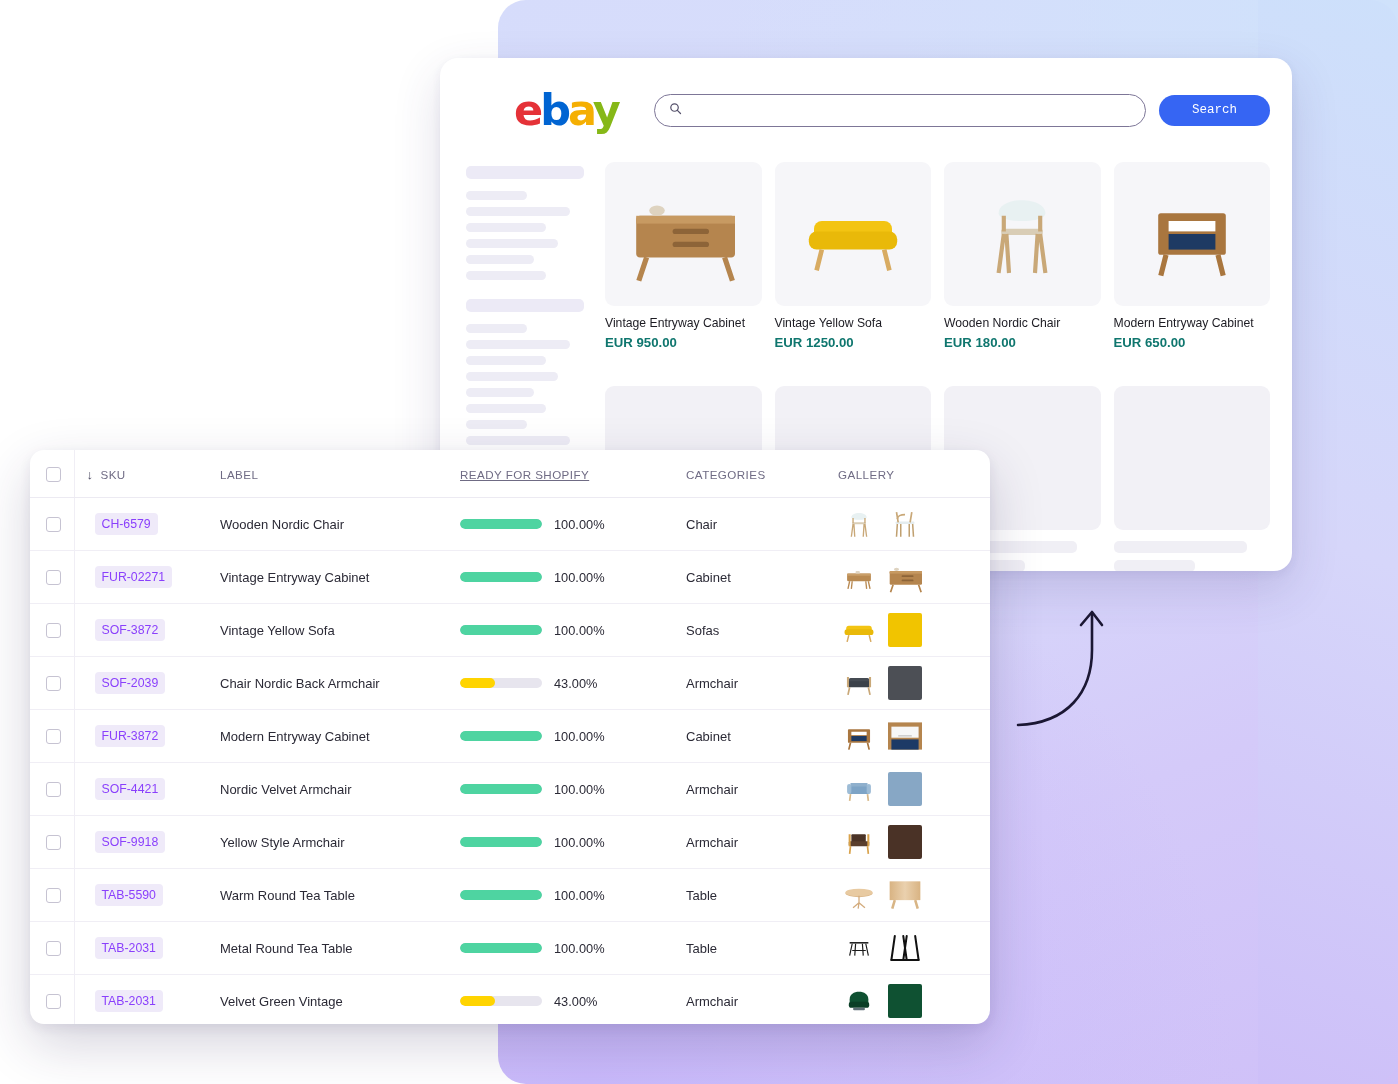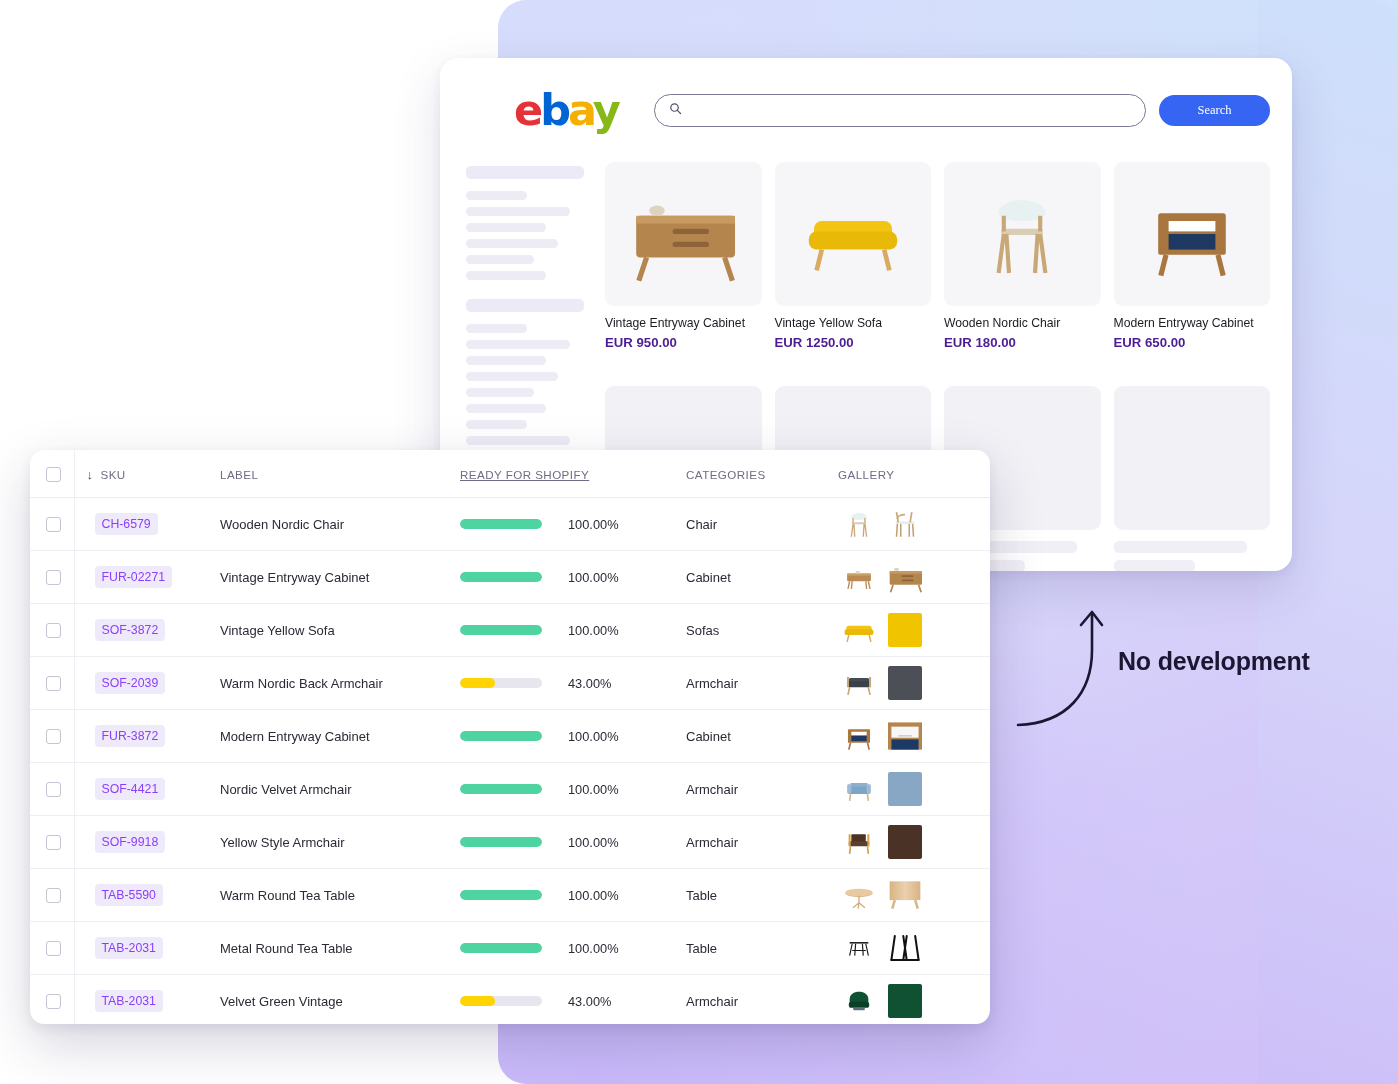--- a/index.html
+++ b/index.html
@@ -56,21 +56,21 @@
   }
   .search-box svg { flex: 0 0 auto; }
   .search-box input {
     border: 0; outline: 0; flex: 1; height: 100%;
     font-family: "Liberation Sans", sans-serif; font-size: 13px; color: #32303e;
     background: transparent;
   }
   .search-btn {
     width: 111px; height: 31px; border: 0; border-radius: 16px;
     background: #3665f3; color: #fff;
-    font-family: Liberation Serif, serif;
+    font-family: Liberation Mono, monospace;
     font-size: 12.5px; cursor: pointer;
   }
 
   
   .ebay-body { display: flex; padding: 0 0 0 26px; }
   .skel-side { width: 118px; flex: 0 0 118px; padding-top: 4px; }
   .skel-group { margin-bottom: 19px; }
   .skel-bar { height: 9px; border-radius: 5px; background: #edecf5; margin-bottom: 7px; }
   .skel-bar.head { height: 13px; background: #eceaf6; margin-bottom: 12px; }
 
@@ -81,21 +81,21 @@
   }
   .prod-card { }
   .prod-img {
     height: 144px; background: #f6f6f9; border-radius: 9px;
     display: flex; align-items: center; justify-content: center; overflow: hidden;
   }
   .prod-title {
     font-size: 12.2px; color: #1c1b22; margin-top: 10px; line-height: 1.2;
     white-space: nowrap;
   }
-  .prod-price { font-size: 13.2px; color: #4c1d95; font-weight: 700; margin-top: 4px; }
+  .prod-price { font-size: 13.2px; color: #0f766e; font-weight: 700; margin-top: 4px; }
   .prod-card.skeleton .prod-img { background: #f2f1f6; }
   .skel-title { height: 12px; width: 85%; border-radius: 5px; background: #f0eff5; margin-top: 11px; }
   .skel-price { height: 12px; width: 52%; border-radius: 5px; background: #f0eff5; margin-top: 7px; }
 
   
   .table-card {
     position: absolute; left: 30px; top: 450px;
     width: 960px; height: 574px;
     background: #fff; border-radius: 14px;
     box-shadow: 0 20px 54px rgba(45,35,85,0.20), 0 4px 12px rgba(45,35,85,0.08);
@@ -128,21 +128,21 @@
   .sku-head { display: flex; align-items: center; gap: 7px; padding-left: 12px; }
   .sort-arrow { color: #4b4860; font-size: 13px; line-height: 1; }
   .pad-l12 { padding-left: 12px !important; }
   .pad-l10 { padding-left: 10px !important; text-decoration: underline; }
 
   .sku-badge {
     display: inline-block; background: #efeaf9; color: #8a3ffc;
     font-size: 12.3px; padding: 4px 7px; border-radius: 4px;
     margin-left: 20px;
   }
-  .ready-cell { display: flex; align-items: center; gap: 26px; padding-left: 10px; }
+  .ready-cell { display: flex; align-items: center; gap: 12px; padding-left: 10px; }
   .bar-track {
     width: 82px; height: 10px; border-radius: 6px; background: #e7e5ee; overflow: hidden;
   }
   .bar-fill { height: 100%; border-radius: 6px; }
   .pct { font-size: 12.8px; color: #2b2a36; }
   .gallery { display: flex; align-items: center; gap: 12px; padding-left: 4px; }
   .thumb { width: 34px; height: 34px; border-radius: 2px; overflow: hidden; background: #fff;
            display: flex; align-items: center; justify-content: center; }
   .thumb svg, .thumb .swatch { width: 100%; height: 100%; display: block; }
 
@@ -416,21 +416,21 @@
                   <div class="swatch" style="background:#f1c400"></div>
                 </span>
               </div>
             </td>
           </tr>
           <tr>
             <td class="cell-check">
               <span class="checkbox"></span>
             </td>
             <td><span class="sku-badge">SOF-2039</span></td>
-            <td class="pad-l12">Warm Nordic Back Armchair</td>
+            <td class="pad-l12">Chair Nordic Back Armchair</td>
             <td>
               <div class="ready-cell">
                 <div class="bar-track">
                   <div class="bar-fill" style="width:43%;background:#ffd400"></div>
                 </div>
                 <span class="pct">43.00%</span>
               </div>
             </td>
             <td>Armchair</td>
             <td>
@@ -656,16 +656,15 @@
     </table>
   </div>
 
   <div class="callout-arrow">
     <svg width="100" height="140" viewBox="0 0 100 140" fill="none">
       <path d="M8 133 C58 131, 82 100, 82 58 L82 22" stroke="#1b1733" stroke-width="2.6" stroke-linecap="round"></path>
       <path d="M71 33 L82 20 L92 33" stroke="#1b1733" stroke-width="2.6" stroke-linecap="round" stroke-linejoin="round" fill="none"></path>
     </svg>
   </div>
   <div class="callout">
-    <div>No development</div>
   </div>
 
 </div>
 
 </body></html>

